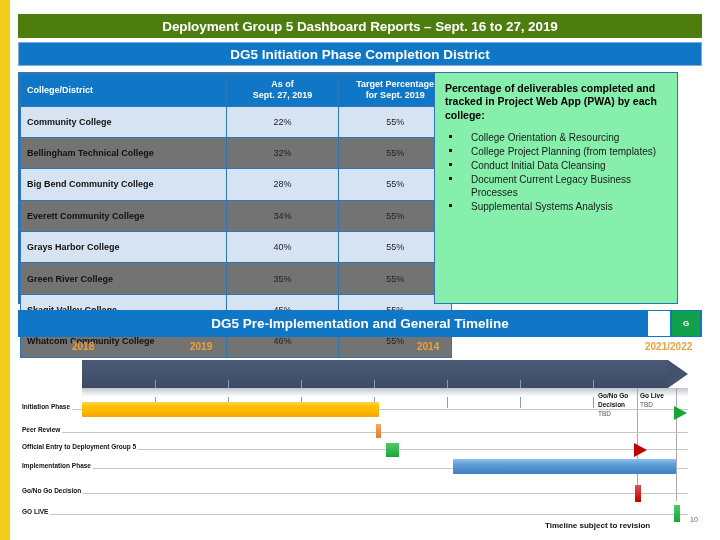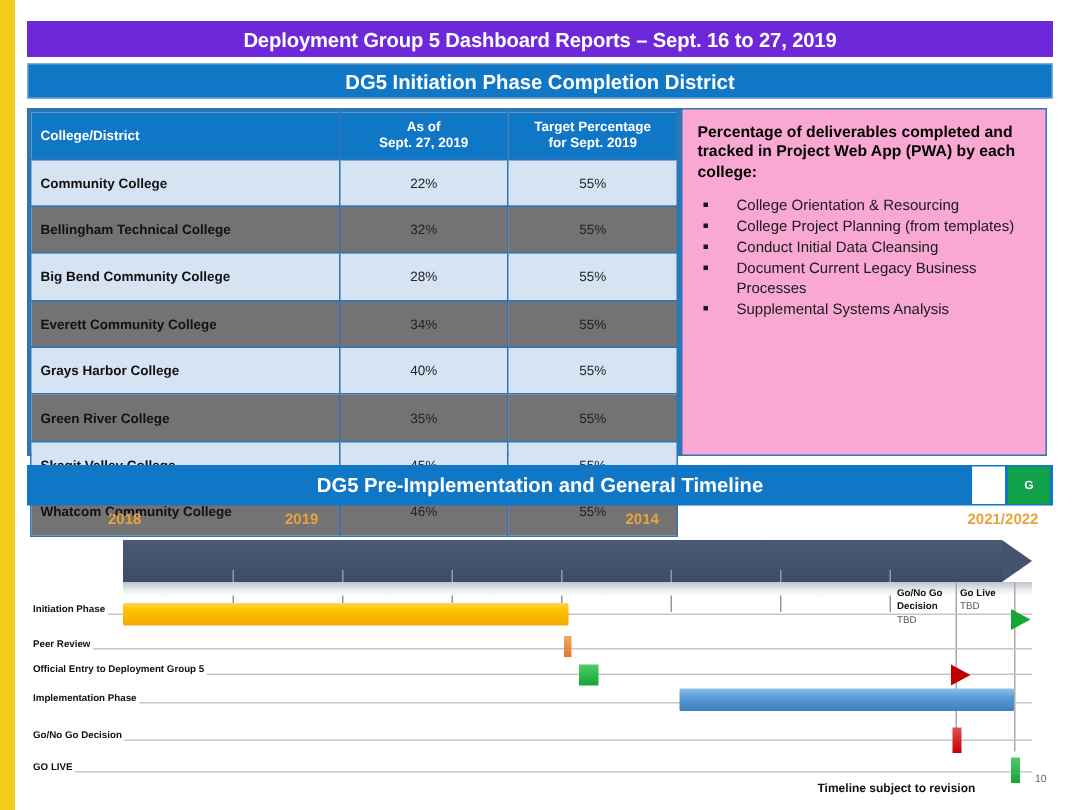--- a/index.html
+++ b/index.html
@@ -11,21 +11,21 @@
     overflow:hidden;
   }
   
   #left-accent{
     position:absolute;left:0;top:0;width:10px;height:540px;
     background:#F2CE1B;
   }
   
   #slide-title{
     position:absolute;left:18px;top:14px;width:684px;height:24px;
-    background:#6d28d9;color:#ffffff;
+    background:#4d7c0f;color:#ffffff;
     font-size:13.5px;font-weight:bold;
     display:flex;align-items:center;justify-content:center;
     letter-spacing:-0.1px;white-space:nowrap;
   }
   
   #summary-title{
     position:absolute;left:18px;top:42px;width:684px;height:24px;
     background:#1077C6;color:#ffffff;
     font-size:13.5px;font-weight:bold;
     display:flex;align-items:center;justify-content:center;
@@ -53,22 +53,22 @@
     border:1px solid #2E75B6;
     padding:3px 6px;
     height:24.4px;
   }
   #summary-table td.cell-name{text-align:left;font-weight:bold;color:#111;}
   #summary-table td.cell-num{text-align:center;color:#222;}
   #summary-table tr.row-alt td{background:#D6E3F3;}
   #summary-table tr.row-base td{background:#737373;}
   
   #notes-panel{
-    position:absolute;left:454px;top:72px;width:244px;height:232px;
-    border:1px solid #2E75B6;box-sizing:border-box;background:#f9a8d4;
+    position:absolute;left:434px;top:72px;width:244px;height:232px;
+    border:1px solid #2E75B6;box-sizing:border-box;background:#86efac;
     padding:9px 8px 0 10px;
   }
   #notes-heading{
     font-size:10.5px;font-weight:bold;color:#000;line-height:1.28;
     margin-bottom:9px;
   }
   #notes-list{list-style:none;margin:0;padding:0;}
   #notes-list li{
     position:relative;
     font-size:10px;color:#1a1a1a;line-height:1.3;

